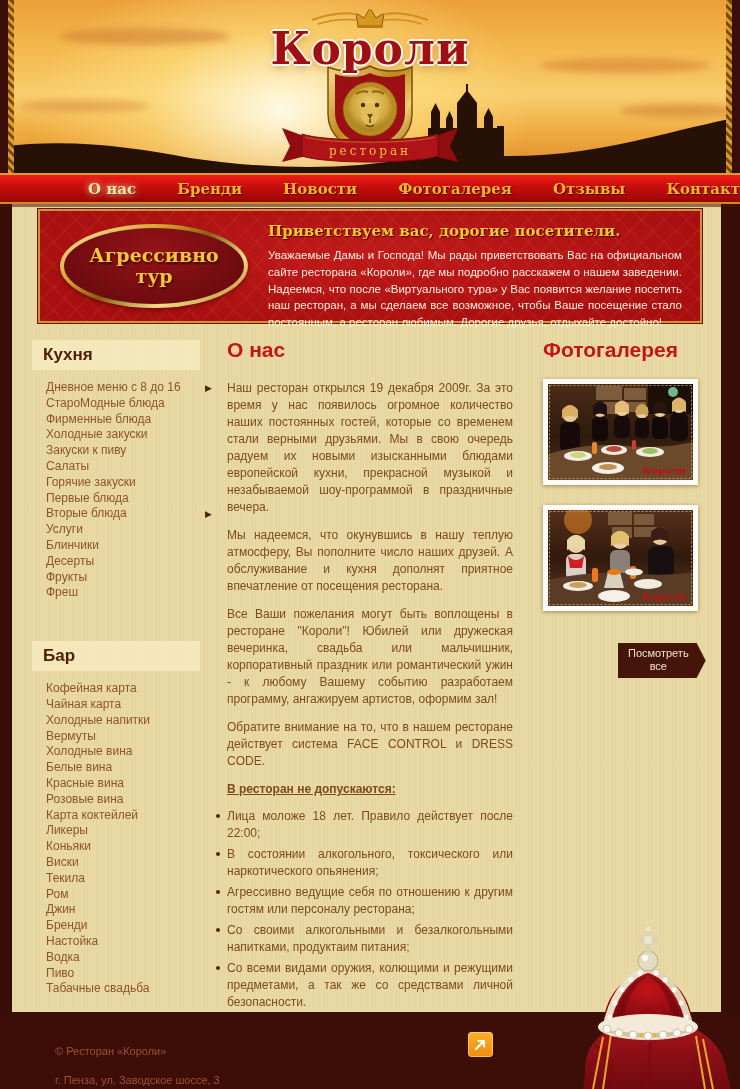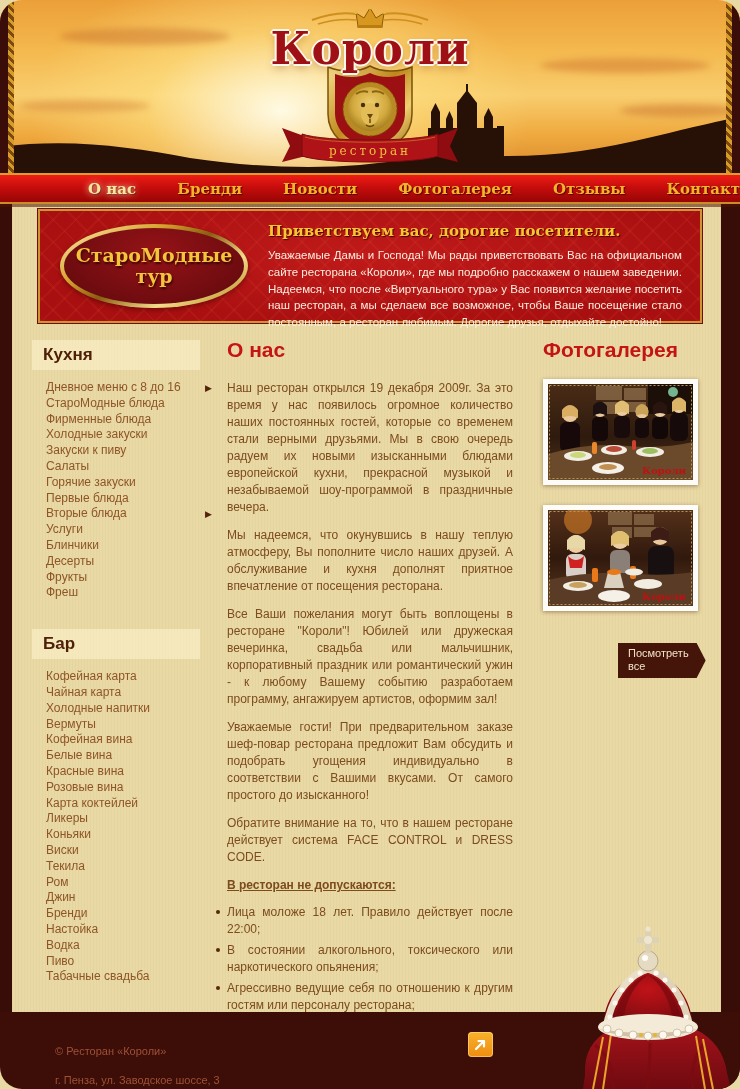--- a/index.html
+++ b/index.html
@@ -4,21 +4,20 @@
 <style>
   * { box-sizing: border-box; }
   html,body { margin:0; padding:0; }
   body {
     width:740px; height:1089px; overflow:hidden;
     font-family:"Liberation Sans", sans-serif;
     background:#e9d9a5;
   }
   #page { position:relative; width:740px; height:1089px; overflow:hidden;
     background: repeating-linear-gradient(90deg, rgba(150,100,30,.045) 0 1px, transparent 1px 3px), #e9d9a5;
-    border-radius: 22px;
   }
 
   
   .header { position:absolute; top:0; left:0; width:740px; height:173px; overflow:hidden;
     background:
       radial-gradient(ellipse 320px 190px at 38% 64%, rgba(255,253,235,.95), rgba(255,226,132,.55) 42%, rgba(255,200,90,0) 78%),
       linear-gradient(180deg,#ec9f38 0%,#f4b94f 30%,#f8cd6e 55%,#efa93e 78%,#d8882c 100%);
   }
   .cloud { position:absolute; border-radius:50%; filter:blur(3px); background:rgba(196,106,38,.42); }
   .c1 { left:60px; top:28px; width:170px; height:17px; }
@@ -86,21 +85,21 @@
   .banner-text { margin-top:7px; font-size:11.5px; line-height:1.46; color:#fceede; text-align:justify; }
 
   
   .sidebar { position:absolute; left:32px; top:340px; width:182px; z-index:2; }
   .side-head { width:168px; background:rgba(250,240,200,.65); padding:5px 11px;
     font-weight:bold; font-size:17px; color:#4f2009; }
   .side-list { list-style:none; margin:10px 0 0 14px; padding:0; width:168px; }
   .side-list li { position:relative; font-size:12px; line-height:15.8px; color:#8e5527;
     cursor:pointer; padding-right:14px; white-space:nowrap; }
   .side-list .arr { position:absolute; right:2px; top:2px; font-size:9px; color:#55230c; line-height:12px; }
-  .bar-block { margin-top:28px; }
+  .bar-block { margin-top:40px; }
 
   
   .main { position:absolute; left:227px; top:338px; width:286px; z-index:2; }
   .sec-title { font-size:21px; font-weight:bold; color:#c41414; margin:0 0 18px; }
   .para { font-size:12px; line-height:17px; color:#7c4b1e; text-align:justify; margin:3px 0 11px; }
   .uhead { font-size:12px; line-height:17px; color:#7c4b1e; text-decoration:underline;
     font-weight:bold; margin:2px 0 10px; }
   .rules { list-style:none; margin:0 0 2px; padding:0; }
   .rules li { position:relative; font-size:12px; line-height:17px; color:#7c4b1e;
     text-align:justify; margin:0 0 4px; }
@@ -109,20 +108,21 @@
 
   
   .gallery { position:absolute; left:543px; top:338px; width:157px; z-index:2; }
   .gallery .sec-title { margin-bottom:17px; }
   .photo { width:155px; height:106px; background:#fdfcf8; padding:5px; cursor:pointer;
     box-shadow:0 1px 4px rgba(70,35,0,.45); margin-bottom:20px; }
   .photo svg { display:block; }
   .viewall { display:inline-block; margin:12px 0 0 75px; background:#46150a; color:#f2e4c8;
     font-size:11px; line-height:13px; padding:4px 17px 5px 10px; cursor:pointer;
     clip-path:polygon(0 0, calc(100% - 9px) 0, 100% 50%, calc(100% - 9px) 100%, 0 100%);
+    text-align:center;
   }
 
   
   .footer { position:absolute; left:0; top:1012px; width:740px; height:77px; background:#3c0e07; z-index:4; }
   .footer-lines { position:absolute; left:55px; top:19px; }
   .fline { font-size:11px; line-height:17px; color:#a05038;margin-top:12px; }
   .metrika { position:absolute; left:468px; top:20px; width:25px; height:25px; border-radius:4px;
     background:linear-gradient(180deg,#f9b12a,#ee8d10); cursor:pointer;
     display:flex; align-items:center; justify-content:center;
     box-shadow:inset 0 0 0 1px rgba(255,220,140,.6);
@@ -220,21 +220,21 @@
     <a class="nav-item">Отзывы</a>
     <a class="nav-item">Контакты</a>
   </div>
 
   <div class="strip l"></div>
   <div class="strip r"></div>
 
   <div class="banner">
     <div class="tour-ring">
       <div class="tour-inner">
-        <span>СтароМодные</span>
+        <span>Агрессивно</span>
         <span>тур</span>
       </div>
     </div>
     <div class="banner-right">
       <div class="banner-heading">Приветствуем вас, дорогие посетители.</div>
       <div class="banner-text">Уважаемые Дамы и Господа! Мы рады приветствовать Вас на официальном сайте ресторана «Короли», где мы подробно расскажем о нашем заведении. Надеемся, что после «Виртуального тура» у Вас появится желание посетить наш ресторан, а мы сделаем все возможное, чтобы Ваше посещение стало постоянным, а ресторан любимым. Дорогие друзья, отдыхайте достойно!</div>
     </div>
   </div>
 
   <div class="sidebar">
@@ -274,21 +274,21 @@
       <ul class="side-list">
 
           <li><span>Кофейная карта</span></li>
 
           <li><span>Чайная карта</span></li>
 
           <li><span>Холодные напитки</span></li>
 
           <li><span>Вермуты</span></li>
 
-          <li><span>Кофейная вина</span></li>
+          <li><span>Холодные вина</span></li>
 
           <li><span>Белые вина</span></li>
 
           <li><span>Красные вина</span></li>
 
           <li><span>Розовые вина</span></li>
 
           <li><span>Карта коктейлей</span></li>
 
           <li><span>Ликеры</span></li>
@@ -316,21 +316,20 @@
     </div>
   </div>
 
   <div class="main">
     <h1 class="sec-title">О нас</h1>
     <div>
 
     <p class="para">Наш ресторан открылся 19 декабря 2009г. За это время у нас появилось огромное количество наших постоянных гостей, которые со временем стали верными друзьями. Мы в свою очередь радуем их новыми изысканными блюдами европейской кухни, прекрасной музыкой и незабываемой шоу-программой в праздничные вечера.</p>
         <p class="para">Мы надеемся, что окунувшись в нашу теплую атмосферу, Вы пополните число наших друзей. А обслуживание и кухня дополнят приятное впечатление от посещения ресторана.</p>
         <p class="para">Все Ваши пожелания могут быть воплощены в ресторане "Короли"! Юбилей или дружеская вечеринка, свадьба или мальчишник, корпоративный праздник или романтический ужин - к любому Вашему событию разработаем программу, ангажируем артистов, оформим зал!</p>
-        <p class="para">Уважаемые гости! При предварительном заказе шеф-повар ресторана предложит Вам обсудить и подобрать угощения индивидуально в соответствии с Вашими вкусами. От самого простого до изысканного!</p>
         <p class="para">Обратите внимание на то, что в нашем ресторане действует система FACE CONTROL и DRESS CODE.</p>
       </div>
     <div class="uhead">В ресторан не допускаются:</div>
     <ul class="rules">
 
     <li>Лица моложе 18 лет. Правило действует после 22:00;</li>
         <li>В состоянии алкогольного, токсического или наркотического опьянения;</li>
         <li>Агрессивно ведущие себя по отношению к другим гостям или персоналу ресторана;</li>
         <li>Со своими алкогольными и безалкогольными напитками, продуктаим питания;</li>
         <li>Со всеми видами оружия, колющими и режущими предметами, а так же со средствами личной безопасности.</li>

